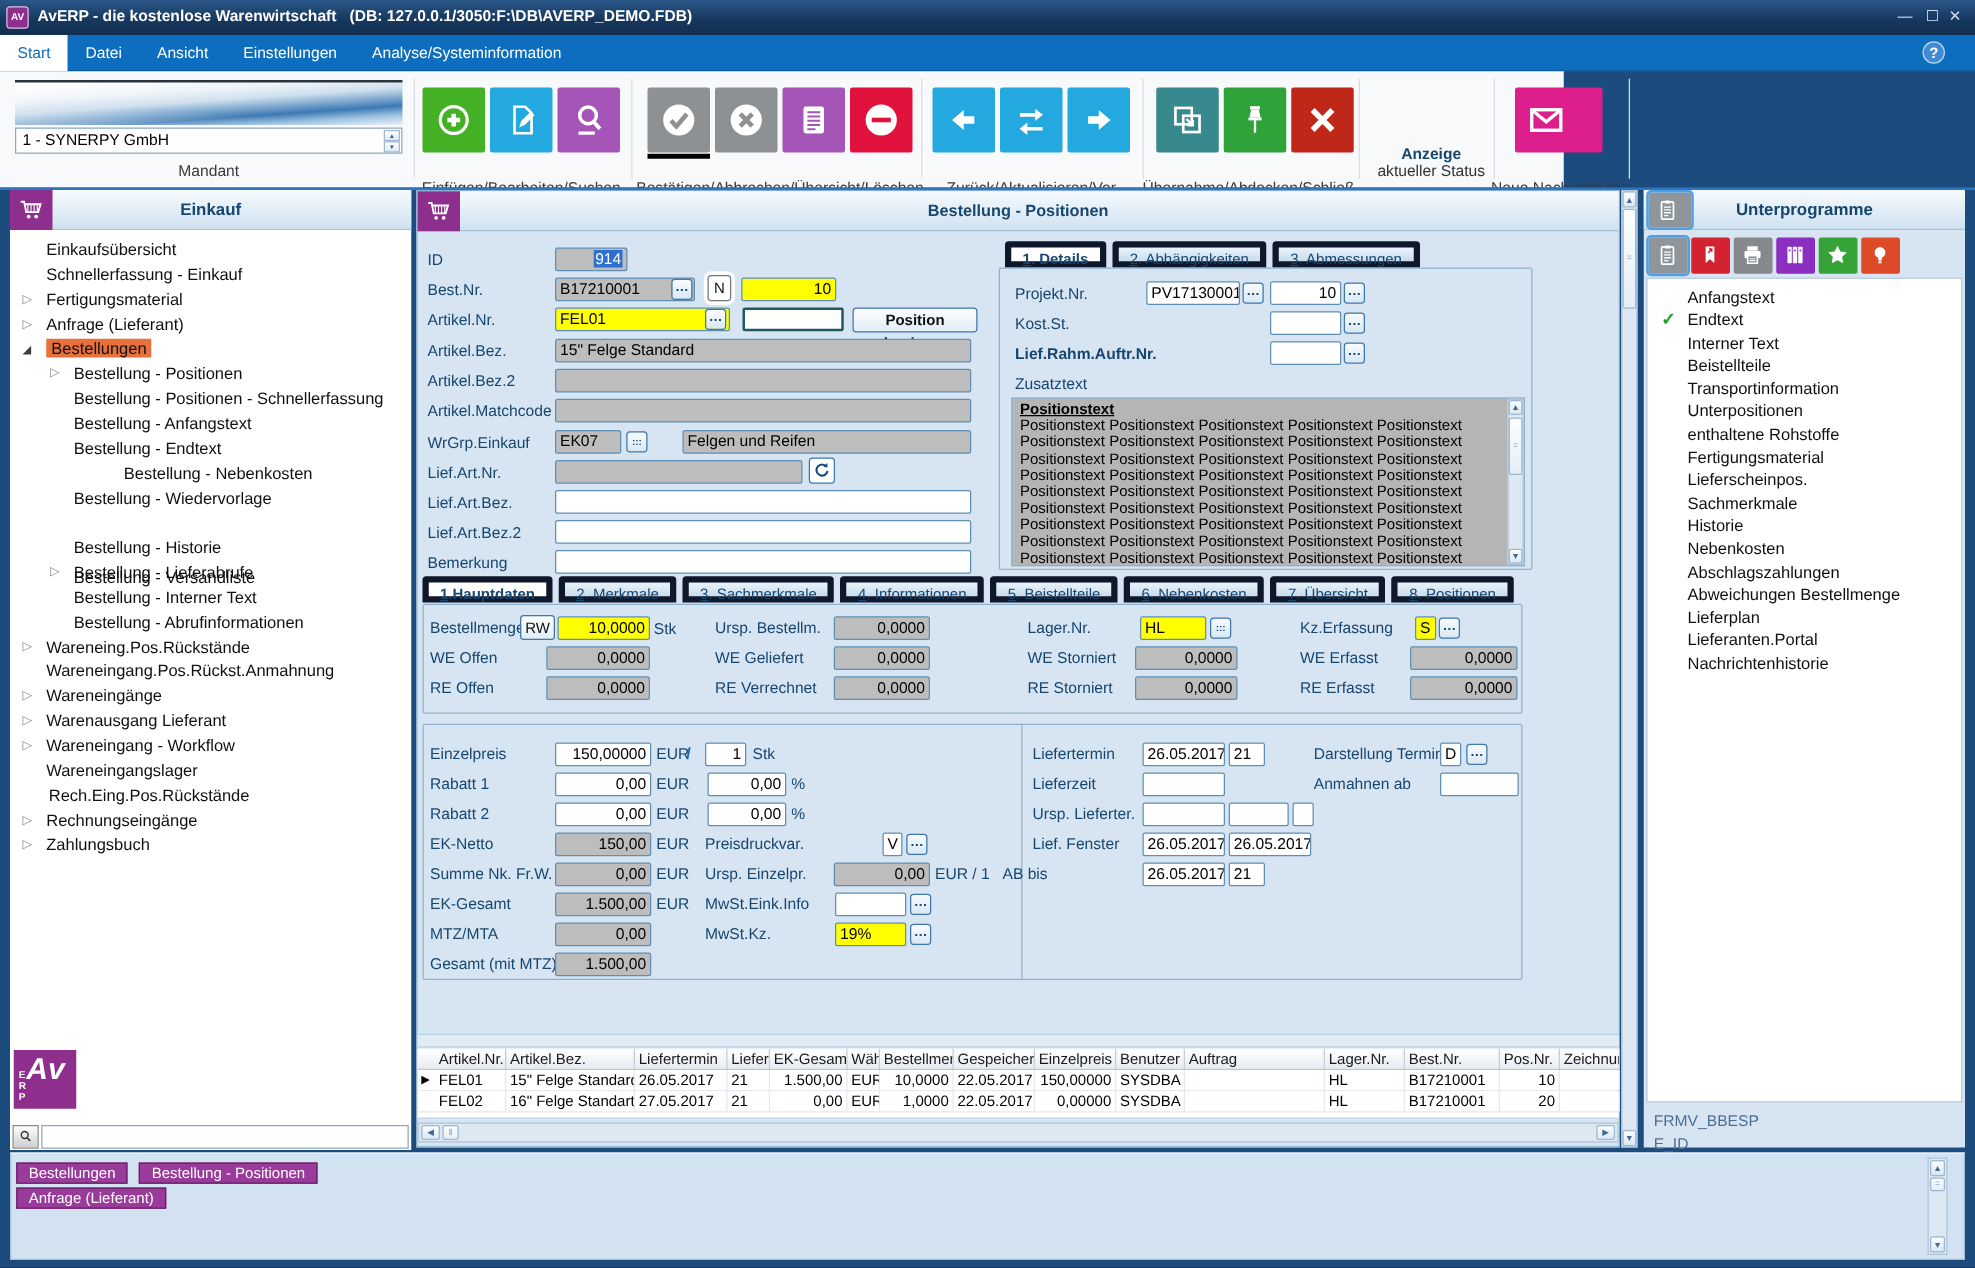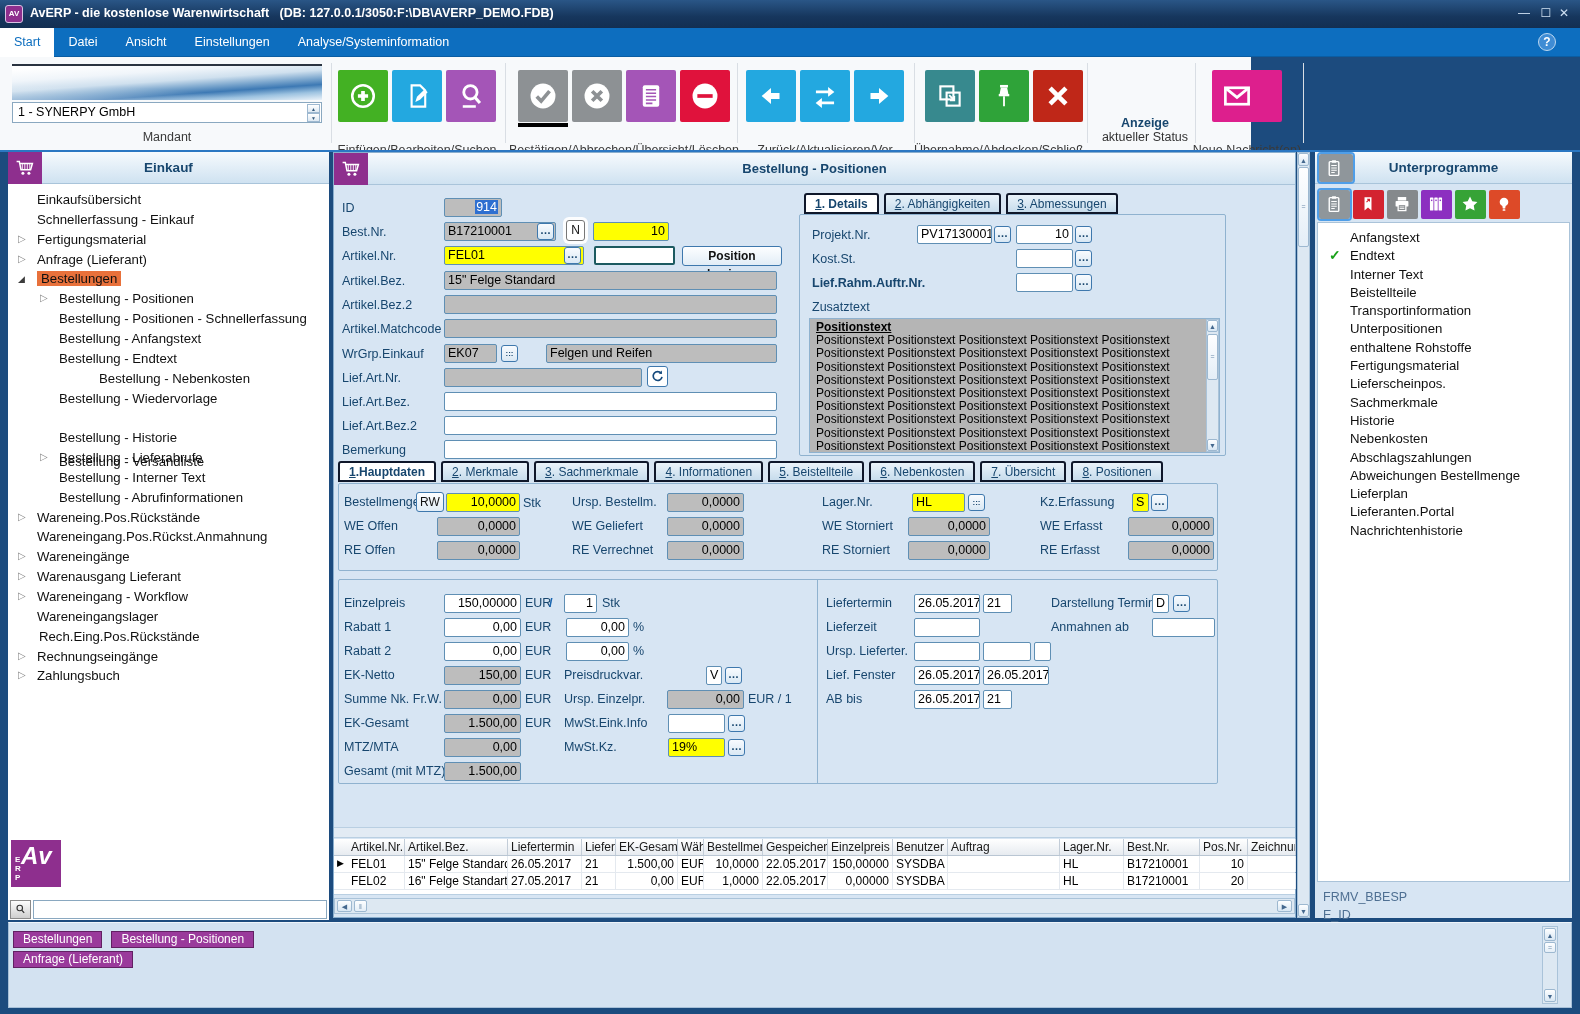--- a/index.html
+++ b/index.html
@@ -49,21 +49,21 @@
   .fld.y{background:#ffff00;}
   .fld.num{text-align:right;}
   .sel{background:#2e6fd0;color:#fff;padding:0 1px;}
   .dots{position:absolute;width:17px;height:17px;border:1px solid #3e78ad;border-radius:3px;
     background:linear-gradient(#f8fbfe,#d9e8f4);color:#17466e;font-weight:bold;font-size:11px;
     line-height:13px;text-align:center;cursor:default;}
   .pbtn{position:absolute;border:1px solid #3e78ad;border-radius:3px;color:#111;
     background:linear-gradient(#fdfeff,#e2edf6);font-size:12px;text-align:center;cursor:default;}
   .panel{position:absolute;border:1px solid #8fb2cf;border-radius:2px;}
   .tab{height:21px;line-height:19px;padding:0 9px;font-size:12px;color:#17466e;white-space:nowrap;
-    background:linear-gradient(#eaf3fa,#c7dcec);border:2px solid #0f172a;border-radius:3px 3px 0 0;}
+    background:linear-gradient(#eaf3fa,#c7dcec);border:5px solid #0f172a;border-radius:3px 3px 0 0;}
   .tab.active{background:#fff;font-weight:bold;}
   .tab u{text-decoration:underline;}
   .tabrow{position:absolute;display:flex;gap:5px;align-items:flex-end;}
   
   .sb{position:absolute;background:#dde8f2;border:1px solid #aac3d9;}
   .sbtn{position:absolute;background:linear-gradient(#fdfeff,#d9e7f3);border:1px solid #9db8d0;
     border-radius:2px;color:#44688e;font-size:7px;text-align:center;line-height:11px;}
   .sthumb{position:absolute;background:linear-gradient(#fdfeff,#e4eef7);border:1px solid #9db8d0;
     border-radius:2px;color:#6d8cab;font-size:7px;text-align:center;line-height:9px;}
   
@@ -591,21 +591,21 @@
 
     <div class="lbl" style="left:492px;top:491px;">Ursp. Lieferter.</div>
     <div class="fld" style="left:580px;top:489px;width:66px;"></div>
     <div class="fld" style="left:649px;top:489px;width:48px;"></div>
     <div class="fld" style="left:700px;top:489px;width:17px;"></div>
 
     <div class="lbl" style="left:492px;top:515px;">Lief. Fenster</div>
     <div class="fld" style="left:580px;top:513px;width:66px;">26.05.2017</div>
     <div class="fld" style="left:649px;top:513px;width:66px;">26.05.2017</div>
 
-    <div class="lbl" style="left:492px;top:539px;">AB bis</div>
+    <div class="lbl" style="left:468px;top:539px;">AB bis</div>
     <div class="fld" style="left:580px;top:537px;width:66px;">26.05.2017</div>
     <div class="fld" style="left:649px;top:537px;width:29px;">21</div>
 
     <div id="grid-strip"></div>
     <div id="grid-body"></div>
     <div id="grid-head">
         <div class="gh" style="left: 14px; width: 57px;">Artikel.Nr.</div>
         <div class="gh" style="left: 71px; width: 103px;">Artikel.Bez.</div>
         <div class="gh" style="left: 174px; width: 74px;">Liefertermin</div>
         <div class="gh" style="left: 248px; width: 34px;">Lieferzeit</div>

